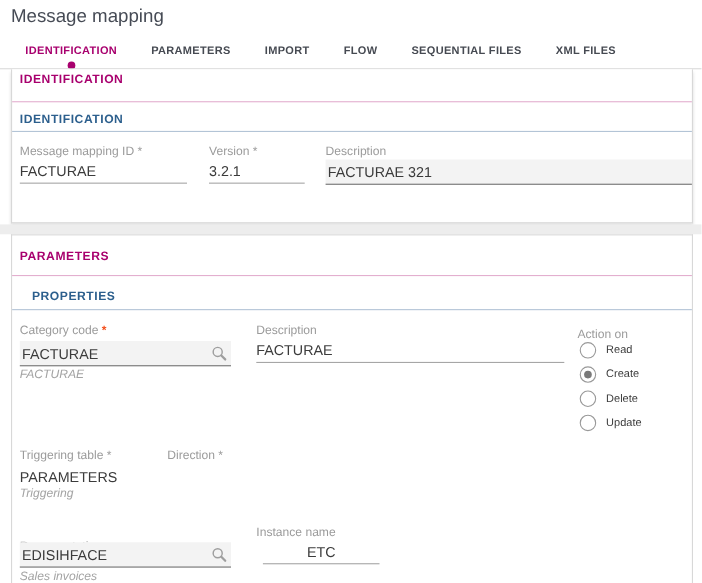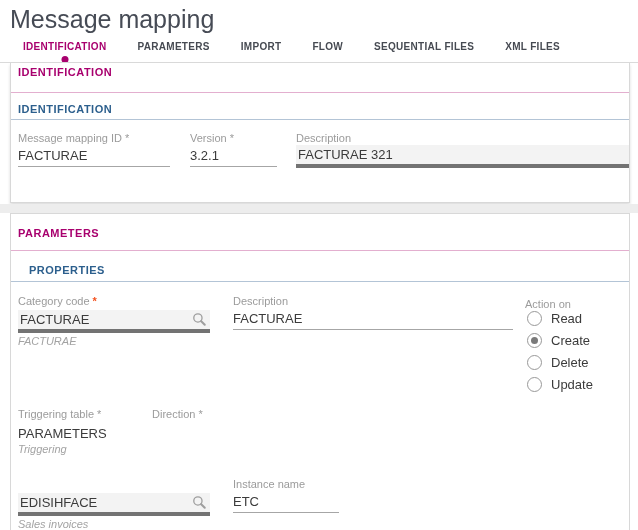--- a/index.html
+++ b/index.html
@@ -6,21 +6,21 @@
   html,body { background:#ffffff; }
   .page {
     position:relative; width:638px; height:530px; overflow:hidden;
     background:#ffffff;
     font-family:"Liberation Sans", sans-serif;
     -webkit-font-smoothing:antialiased;
   }
   .abs { position:absolute; }
 
   
-  .page-title { left:10px; top:5px; font-size:25px; color:#464b55; font-weight:400; }
+  .page-title { left:10px; top:5px; font-size:17px; color:#464b55; font-weight:400; }
   .tabbar { left:23px; top:41px; display:flex; gap:31px; }
   .tab {
     font-size:10px; font-weight:700; letter-spacing:.3px; color:#464a52;
     cursor:pointer; position:relative; white-space:nowrap;
   }
   .tab.active { color:#a8006e; }
   .tab-dot {
     position:absolute; left:50%; bottom:-11px; transform:translateX(-50%);
     width:7px; height:7px; border-radius:50%; background:#a8006e;
   }
@@ -40,39 +40,39 @@
   .pink-rule { left:0; width:100%; height:1px; background:#e3afcf; }
   .blue-rule { left:0; width:100%; height:1px; background:#b3c4d6; }
 
   
   .flabel { font-size:11px; color:#9b9b9b; white-space:nowrap; }
   .req-gray { color:#9b9b9b; margin-left:3px; }
   .req-red  { color:#f4511e; font-weight:700; margin-left:3px; }
   .fvalue { font-size:13px; color:#3b3b3b; white-space:nowrap; }
   .uline  { border-bottom:1px solid #a6a6a6; }
   .grayfield {
-    background:#f3f3f3; border-bottom:4px solid #737373;
+    background:#f3f3f3; border-bottom:1px solid #737373;
     display:flex; align-items:center; justify-content:space-between;
     padding:0 3px 0 2px;
   }
   .helper { font-size:11px; font-style:italic; color:#a3a3a3; white-space:nowrap; }
   .mag-icon { width:15px; height:15px; flex:0 0 auto; cursor:pointer; }
 
   
   .radio-col { display:flex; flex-direction:column; gap:6px; }
   .radio-row { display:flex; align-items:center; gap:9px; height:16px; cursor:pointer; }
   .radio {
     width:15px; height:15px; border:1px solid #999999; border-radius:50%;
     display:flex; align-items:center; justify-content:center; flex:0 0 auto;
     background:#ffffff;
   }
   .radio.checked::after {
     content:""; width:7px; height:7px; border-radius:50%; background:#7a7a7a;
   }
-  .radio-row .fvalue { font-size:13px; }
+  .radio-row .fvalue { font-size:10px; }
 </style>
 </head>
 <body>
 
 <div class="page">
 
   <div class="abs page-title">Message mapping</div>
 
   <div class="abs tabbar">
     <span class="tab active">
@@ -169,16 +169,16 @@
     <div class="abs grayfield" style="left:7px; top:279px; width:192px; height:23px;">
       <span class="fvalue">EDISIHFACE</span>
       <svg class="mag-icon" viewBox="0 0 16 16">
         <circle cx="6.3" cy="6.3" r="4.4" fill="none" stroke="#9e9e9e" stroke-width="1.4"></circle>
         <line x1="9.8" y1="9.8" x2="13.6" y2="13.6" stroke="#9e9e9e" stroke-width="2.2" stroke-linecap="round"></line>
       </svg>
     </div>
     <div class="abs helper" style="left:7px; top:304px;">Sales invoices</div>
 
     <div class="abs flabel" style="left:222px; top:264px;">Instance name</div>
-    <div class="abs fvalue uline" style="left:222px; top:280px; width:106px; height:19px;">ETC</div>
+    <div class="abs fvalue uline" style="left:228px; top:280px; width:106px; height:19px;text-align:center;">ETC</div>
   </div>
 
 </div>
 
 </body></html>

